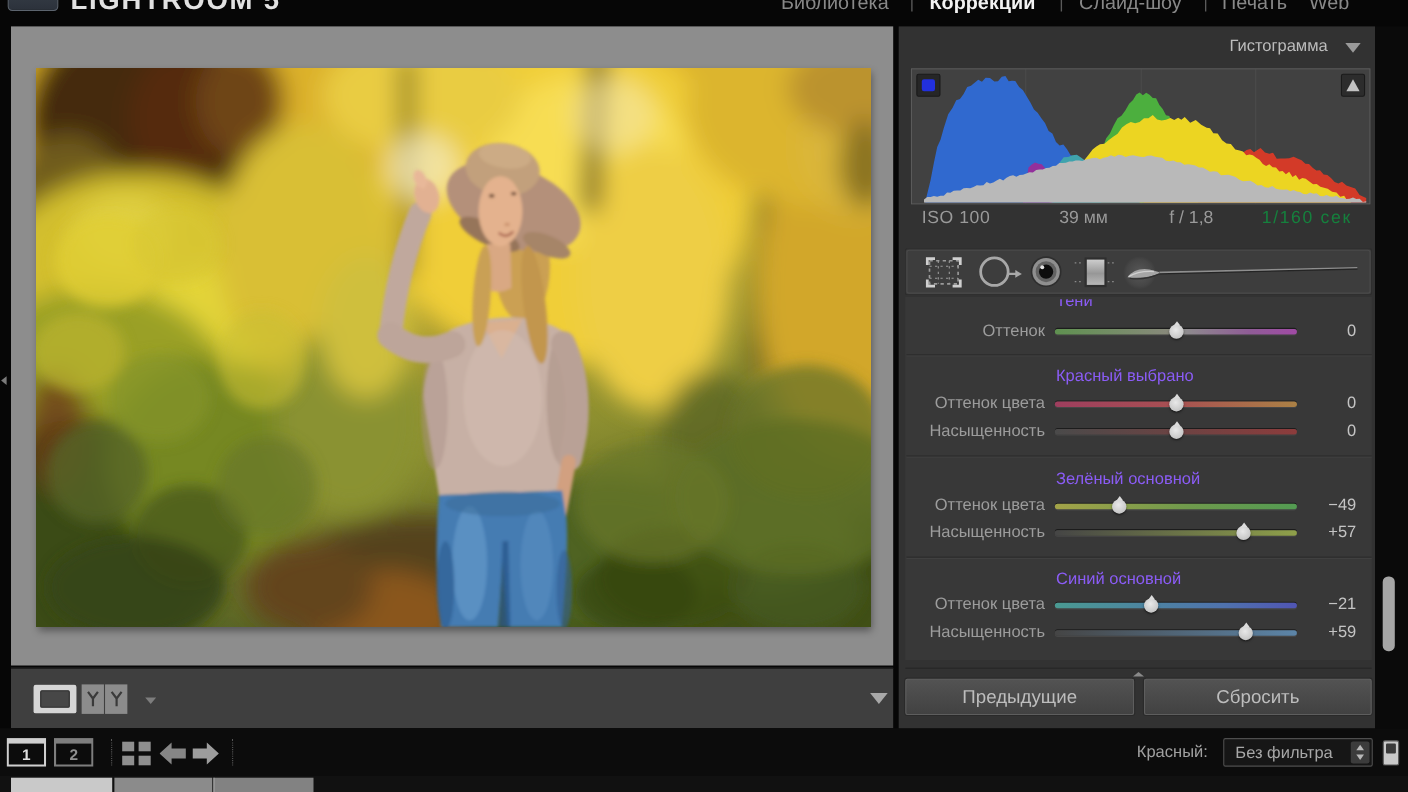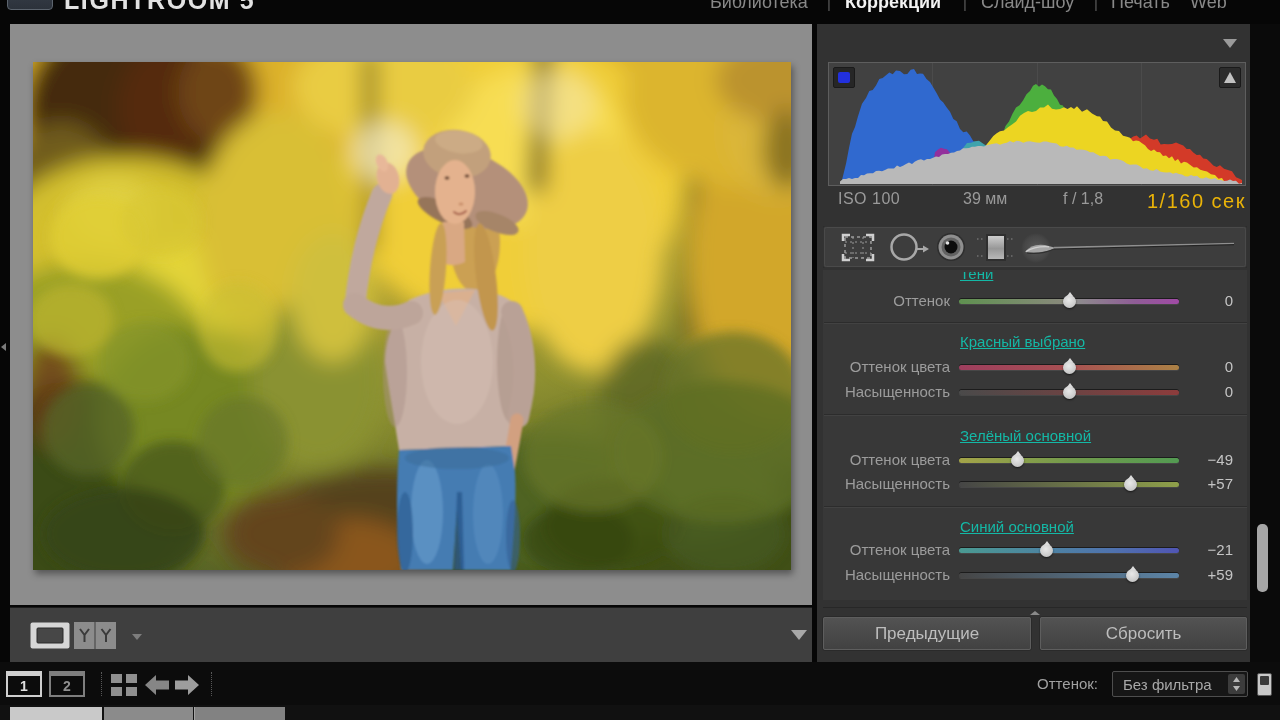--- a/index.html
+++ b/index.html
@@ -1,21 +1,21 @@
 <!DOCTYPE html>
 <html><head>
 <meta charset="utf-8">
 <style>
 * { margin:0; padding:0; box-sizing:border-box; }
 body { width:1280px; height:720px; overflow:hidden; background:#060606; font-family:"Liberation Sans",sans-serif; position:relative; -webkit-font-smoothing:antialiased; }
 #stage { position:absolute; left:0; top:0; width:1280px; height:720px; }
 .abs { position:absolute; }
 .lbl { position:absolute; font-size:15px; color:#9c9c9c; white-space:nowrap; }
 .val { position:absolute; font-size:15px; color:#c4c4c4; white-space:nowrap; }
-.hdr { position:absolute; font-size:15px; color:#14b8a6; white-space:nowrap;text-decoration:underline; }
+.hdr { position:absolute; font-size:15px; color:#8b5cf6; white-space:nowrap; }
 .trk { position:absolute; width:220px; height:5px; border-radius:3px; box-shadow:0 -1px 0 rgba(0,0,0,.5), 0 1px 0 rgba(255,255,255,.08); }
 .th { position:absolute; width:13px; height:13px; background:radial-gradient(circle at 45% 38%, #e8e8e8, #b9b9b9); border-radius:7px 7px 7px 7px; box-shadow:0 1px 2px rgba(0,0,0,.6); }
 .th::before { content:""; position:absolute; left:3.5px; top:-3px; width:0; height:0; border-left:3px solid transparent; border-right:3px solid transparent; border-bottom:4px solid #dcdcdc; }
 .div { position:absolute; left:824px; width:423px; height:1px; background:#2c2c2c; box-shadow:0 1px 0 #424242; }
 .mi { position:absolute; top:-8px; font-size:18px; color:#888888; white-space:nowrap; }
 .sep { position:absolute; top:-6px; font-size:15px; color:#5a5a5a; }
 </style>
 </head>
 <body>
 <div id="stage">
@@ -195,21 +195,21 @@
 </g>
 </svg>
 <svg width="24" height="22" viewBox="0 0 24 22" style="position:absolute;left:145px;top:674px">
 <path d="M0 11 L11 1 L11 6.5 L24 6.5 L24 15.5 L11 15.5 L11 21 Z" fill="#868686"></path>
 </svg>
 <svg width="24" height="22" viewBox="0 0 24 22" style="position:absolute;left:175px;top:674px">
 <path d="M24 11 L13 1 L13 6.5 L0 6.5 L0 15.5 L13 15.5 L13 21 Z" fill="#9d9d9d"></path>
 </svg>
 <div class="abs" style="left:211px;top:672px;width:1px;height:24px;border-left:1px dotted #575757"></div>
 
-<div class="abs" style="right:182px;top:675px;font-size:15px;color:#a0a0a0">Оттенок:</div>
+<div class="abs" style="right:182px;top:675px;font-size:15px;color:#a0a0a0">Красный:</div>
 <div class="abs" style="left:1112px;top:671px;width:136px;height:26px;background:#161616;border:1px solid #4e4e4e;border-radius:2px">
   <div class="abs" style="left:10px;top:4px;font-size:15px;color:#a8a8a8">Без фильтра</div>
   <div class="abs" style="right:2px;top:2px;width:17px;height:20px;background:#3c3c3c;border-radius:2px">
     <svg width="17" height="20">
           <path d="M8.5 3 L12 8 L5 8 Z" fill="#b8b8b8"></path>
           <path d="M8.5 17 L12 12 L5 12 Z" fill="#b8b8b8"></path>
         </svg>
   </div>
 </div>
 <div class="abs" style="left:1257px;top:673px;width:15px;height:23px;background:#c9c9c9;border-radius:2px;border:1px solid #555">
@@ -218,20 +218,21 @@
 
 <div class="abs" style="left:0;top:705px;width:1280px;height:15px;background:#111"></div>
 <div class="abs" style="left:10px;top:707px;width:92px;height:13px;background:#c9c9c9"></div>
 <div class="abs" style="left:104px;top:707px;width:89px;height:13px;background:#8b8b8b"></div>
 <div class="abs" style="left:194px;top:707px;width:91px;height:13px;background:#828282;border-left:1px solid #a5a5a5"></div>
 
 <div class="abs" style="left:817px;top:24px;width:433px;height:638px;background:#323232"></div>
 <div class="abs" style="left:1250px;top:24px;width:30px;height:638px;background:#0a0a0a"></div>
 <div class="abs" style="left:1257px;top:524px;width:11px;height:68px;background:#a6a6a6;border-radius:5px"></div>
 
+<div class="abs" style="left:817px;top:33px;width:390px;text-align:right;font-size:15px;color:#bcbcbc">Гистограмма</div>
 <svg width="16" height="11" viewBox="0 0 16 11" style="position:absolute;left:1222px;top:38px">
       <path d="M1 1 L8 10 L15 1 Z" fill="#9a9a9a"></path>
     </svg>
 
 <div class="abs" style="left:828px;top:62px;width:418px;height:124px">
       <svg width="418" height="124" viewBox="0 0 418 124" style="position:absolute;left:0;top:0;display:block">
 <rect x="0" y="0" width="418" height="124" fill="#414141"></rect>
 <rect x="104" y="1" width="1" height="122" fill="#4b4b4b"></rect>
 <rect x="209" y="1" width="1" height="122" fill="#4b4b4b"></rect>
 <rect x="313" y="1" width="1" height="122" fill="#4b4b4b"></rect>
@@ -247,21 +248,21 @@
 <div style="position:absolute;left:5px;top:5px;width:22px;height:21px;background:#262626;border:1px solid #1a1a1a;border-radius:2px">
         <div style="position:absolute;left:4px;top:4px;width:12px;height:11px;background:#2230dd;border-radius:2px"></div>
       </div>
 <div style="position:absolute;right:5px;top:5px;width:22px;height:21px;background:#2c2c2c;border:1px solid #1a1a1a;border-radius:2px"><svg width="20" height="19">
           <path d="M10 4 L16 15 L4 15 Z" fill="#c2c2c2"></path>
         </svg></div>
 </div>
 <div class="abs" style="left:838px;top:190px;font-size:16px;letter-spacing:0.5px;color:#9a9a9a">ISO 100</div>
 <div class="abs" style="left:963px;top:190px;font-size:16px;color:#9a9a9a">39 мм</div>
 <div class="abs" style="left:1063px;top:190px;font-size:16px;color:#9a9a9a">f / 1,8</div>
-<div class="abs" style="left:1147px;top:190px;font-size:20px;letter-spacing:1.5px;color:#eab308">1/160 сек</div>
+<div class="abs" style="left:1147px;top:190px;font-size:16px;letter-spacing:1.5px;color:#15803d">1/160 сек</div>
 
 <svg width="424" height="42" viewBox="0 0 424 42" style="position:absolute;left:823px;top:226px;display:block">
 <rect x="0" y="0" width="424" height="42" rx="2" fill="#3d3d3d" stroke="#2a2a2a"></rect>
 <rect x="1.5" y="1.5" width="421" height="39" rx="2" fill="none" stroke="#4a4a4a"></rect>
 <g stroke="#9a9a9a" fill="none">
 <rect x="22" y="11" width="26" height="21" stroke-dasharray="3 3" stroke-width="1.5"></rect>
 <path d="M22 16 h26 M22 27 h26 M30 11 v21 M40 11 v21" stroke-dasharray="2 3" stroke-width="1"></path>
 </g>
 <g stroke="#cfcfcf" stroke-width="2.5" fill="none">
 <path d="M20 15 v-6 h7 M43 9 h7 v6 M50 28 v6 h-7 M27 34 h-7 v-6"></path>

